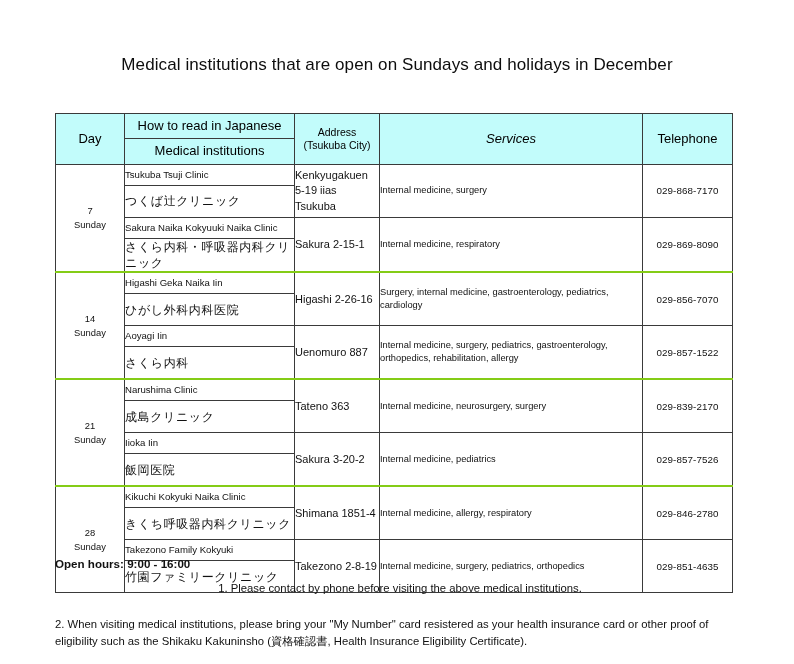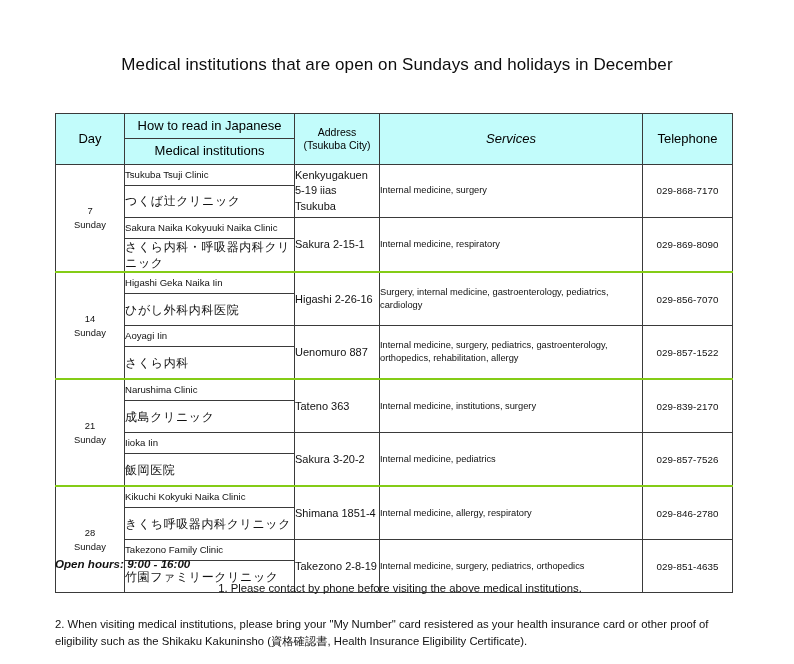--- a/index.html
+++ b/index.html
@@ -111,21 +111,20 @@
     top: 556px;
     width: 690px;
     font-size: 11.3px;
     color: #111;
     line-height: 1.45;
   }
   .notes .hours {
     font-weight: bold;
     font-size: 11.6px;
     margin: 0 0 7px 0;
-    font-style: italic;
   }
   .notes .n1 { margin: 0 0 20px 0; text-align: center; }
   .notes .n2 { margin: 0; }
 </style>
 </head>
 <body>
 
 <div class="page">
 
   <div class="title">Medical institutions that are open on Sundays and holidays in December</div>
@@ -191,21 +190,21 @@
         <tr>
           <td class="name-jp">さくら内科</td>
         </tr>
         <tr class="group-start">
           <td class="day" rowspan="4">
             <div>21</div>
             <div>Sunday</div>
           </td>
           <td class="name-en">Narushima Clinic</td>
           <td class="addr" rowspan="2">Tateno 363</td>
-          <td class="serv" rowspan="2">Internal medicine, institutions, surgery</td>
+          <td class="serv" rowspan="2">Internal medicine, neurosurgery, surgery</td>
           <td class="tel" rowspan="2">029-839-2170</td>
         </tr>
         <tr>
           <td class="name-jp">成島クリニック</td>
         </tr>
         <tr>
           <td class="name-en">Iioka Iin</td>
           <td class="addr" rowspan="2">Sakura 3-20-2</td>
           <td class="serv" rowspan="2">Internal medicine, pediatrics</td>
           <td class="tel" rowspan="2">029-857-7526</td>
@@ -220,21 +219,21 @@
           </td>
           <td class="name-en">Kikuchi Kokyuki Naika Clinic</td>
           <td class="addr" rowspan="2">Shimana 1851-4</td>
           <td class="serv" rowspan="2">Internal medicine, allergy, respiratory</td>
           <td class="tel" rowspan="2">029-846-2780</td>
         </tr>
         <tr>
           <td class="name-jp">きくち呼吸器内科クリニック</td>
         </tr>
         <tr>
-          <td class="name-en">Takezono Family Clinic</td>
+          <td class="name-en">Takezono Family Kokyuki</td>
           <td class="addr" rowspan="2">Takezono 2-8-19</td>
           <td class="serv" rowspan="2">Internal medicine, surgery, pediatrics, orthopedics</td>
           <td class="tel" rowspan="2">029-851-4635</td>
         </tr>
         <tr>
           <td class="name-jp">竹園ファミリークリニック</td>
         </tr>
       </tbody>
   </table>
 

